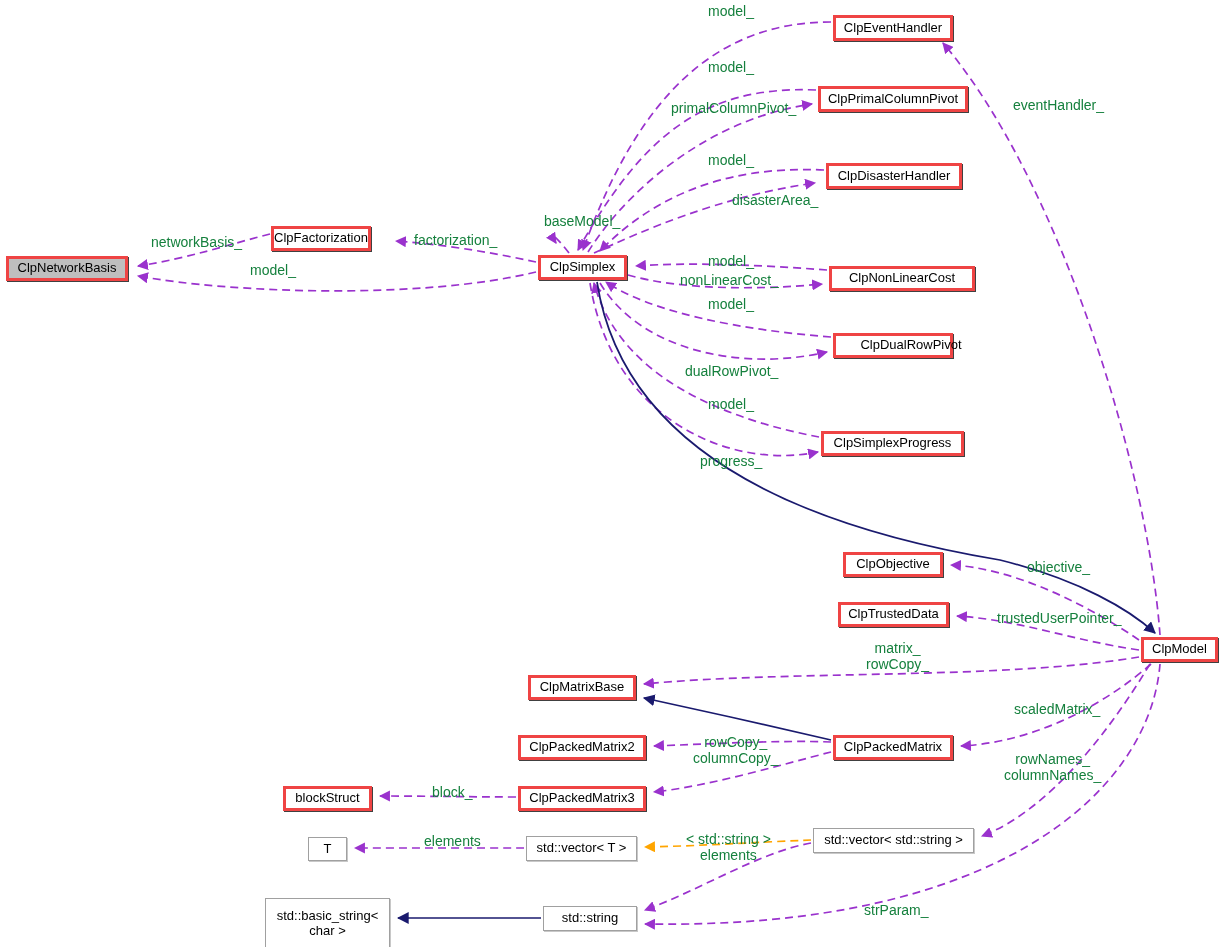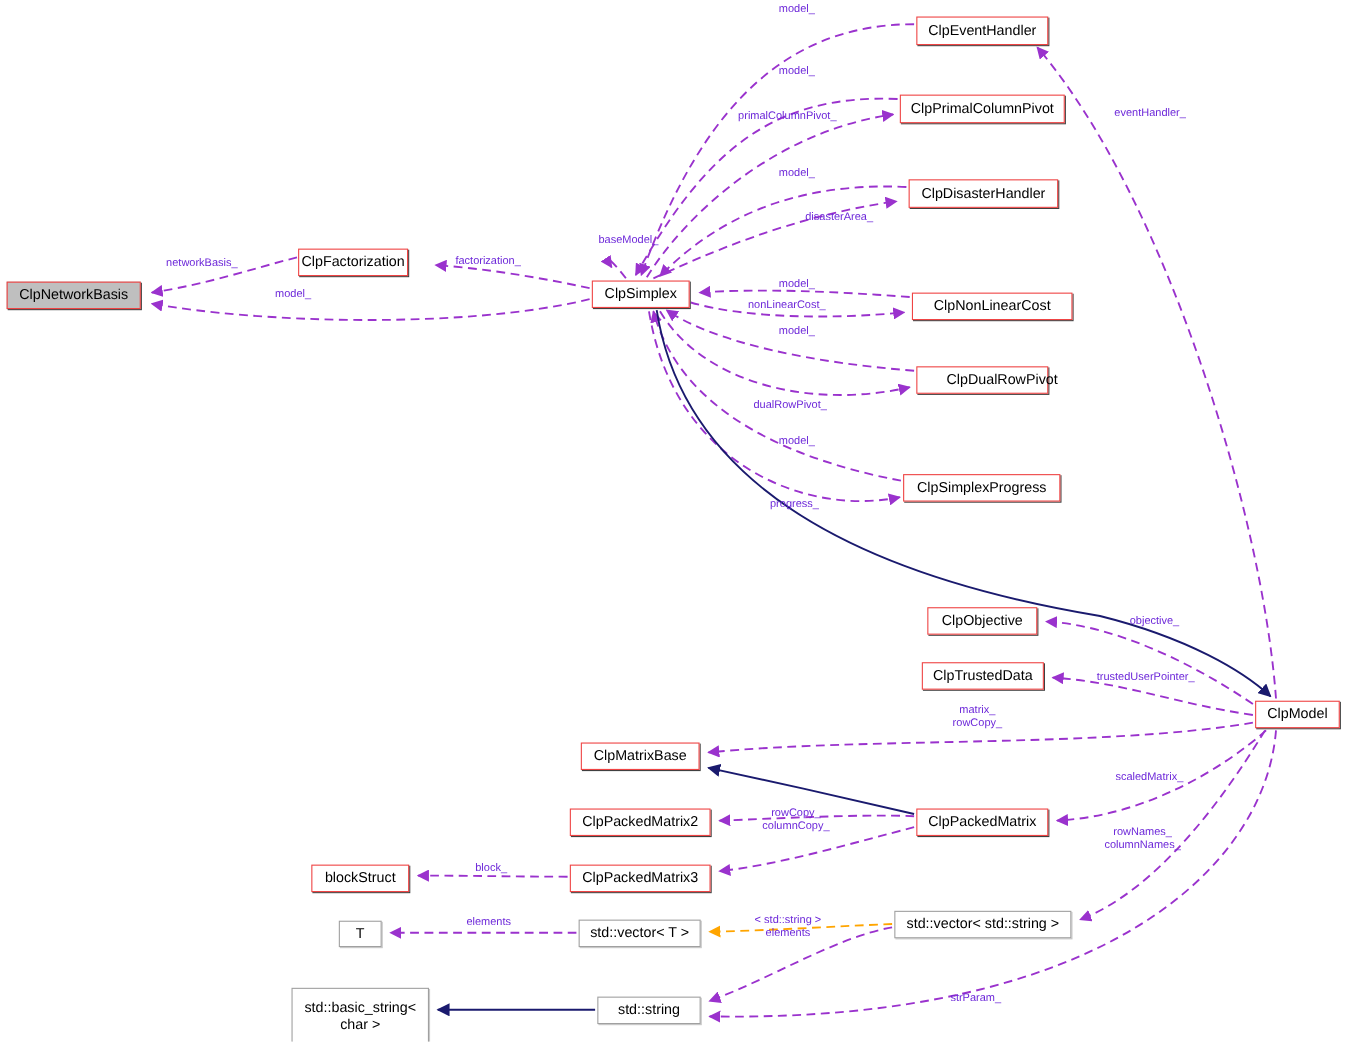--- a/index.html
+++ b/index.html
@@ -27,36 +27,36 @@
     position: absolute;
     box-sizing: border-box;
     display: flex;
     align-items: center;
     justify-content: center;
     text-align: center;
     font-size: 13px;
     line-height: 1.12;
     color: #000000;
     background: #ffffff;
-    border: 1px solid #ef4444;
+    border: 3px solid #ef4444;
     box-shadow: 1px 1px 0 0 #404040;
     white-space: pre;
     z-index: 5;
   }
   .node.gray-fill {
     background: #bfbfbf;
   }
   .node.gray-border {
     border: 1px solid #a0a0a0;
     box-shadow: 1px 1px 0 0 #c8c8c8;
   }
   .edge-label {
     position: absolute;
-    font-size: 10px;
-    color: #6d28d9;
+    font-size: 14px;
+    color: #15803d;
     background: transparent;
     white-space: pre;
     line-height: 1.15;
     z-index: 6;
   }
   .edge-label.center {
     text-align: center;
   }
 </style>
 </head>

